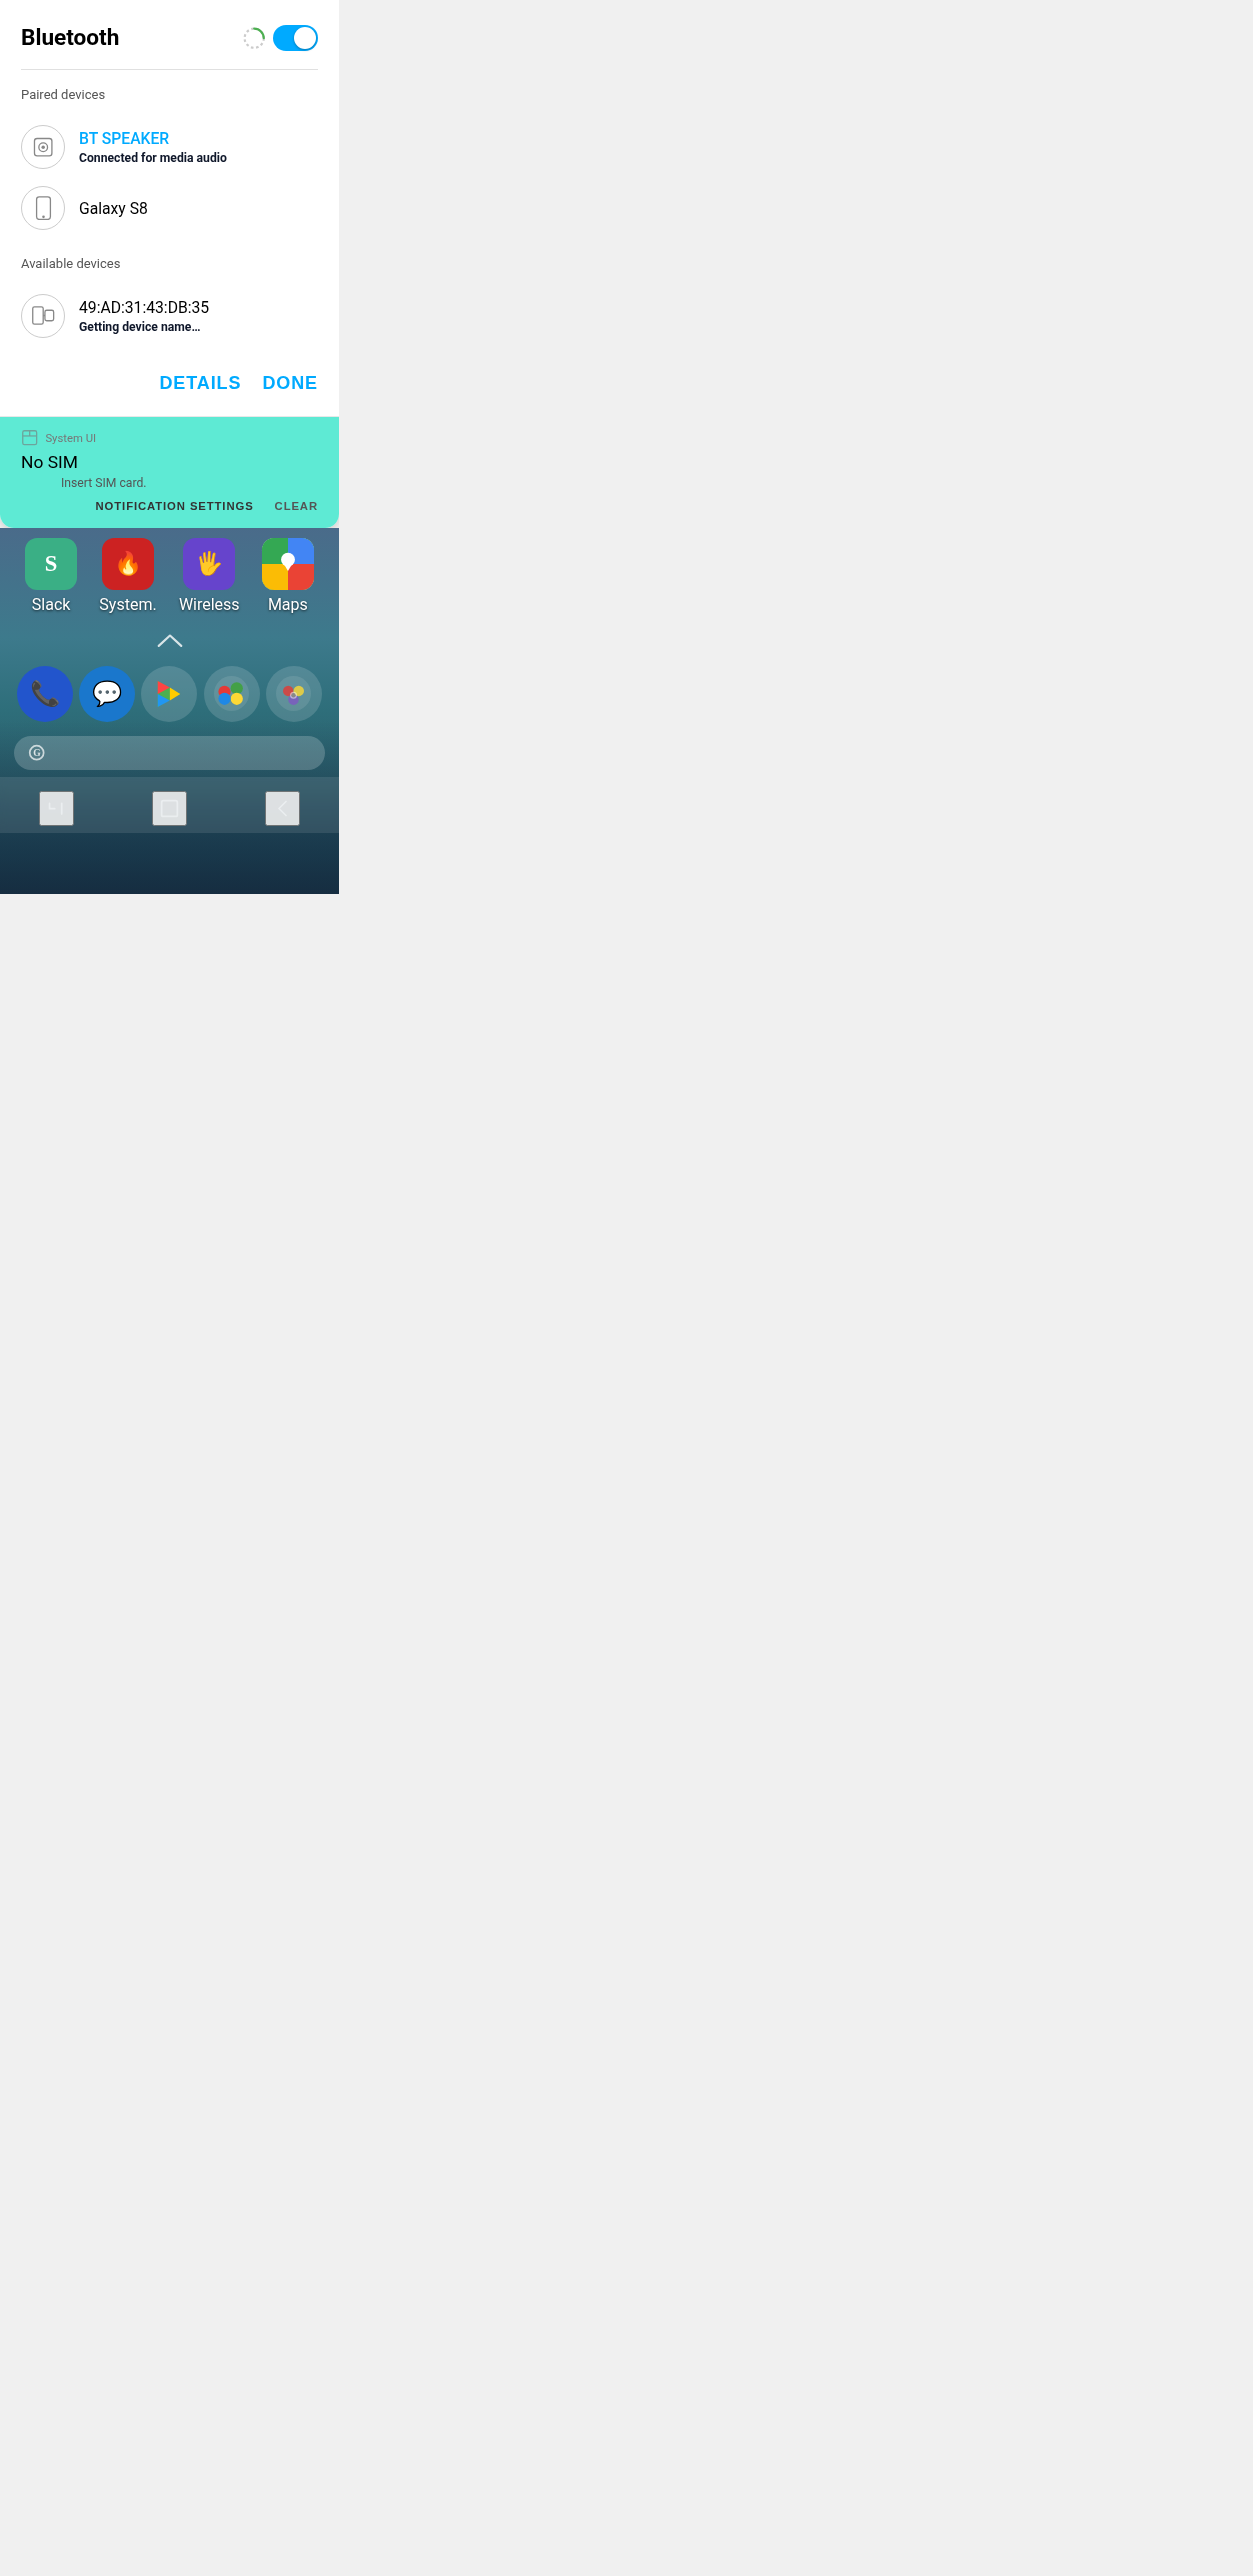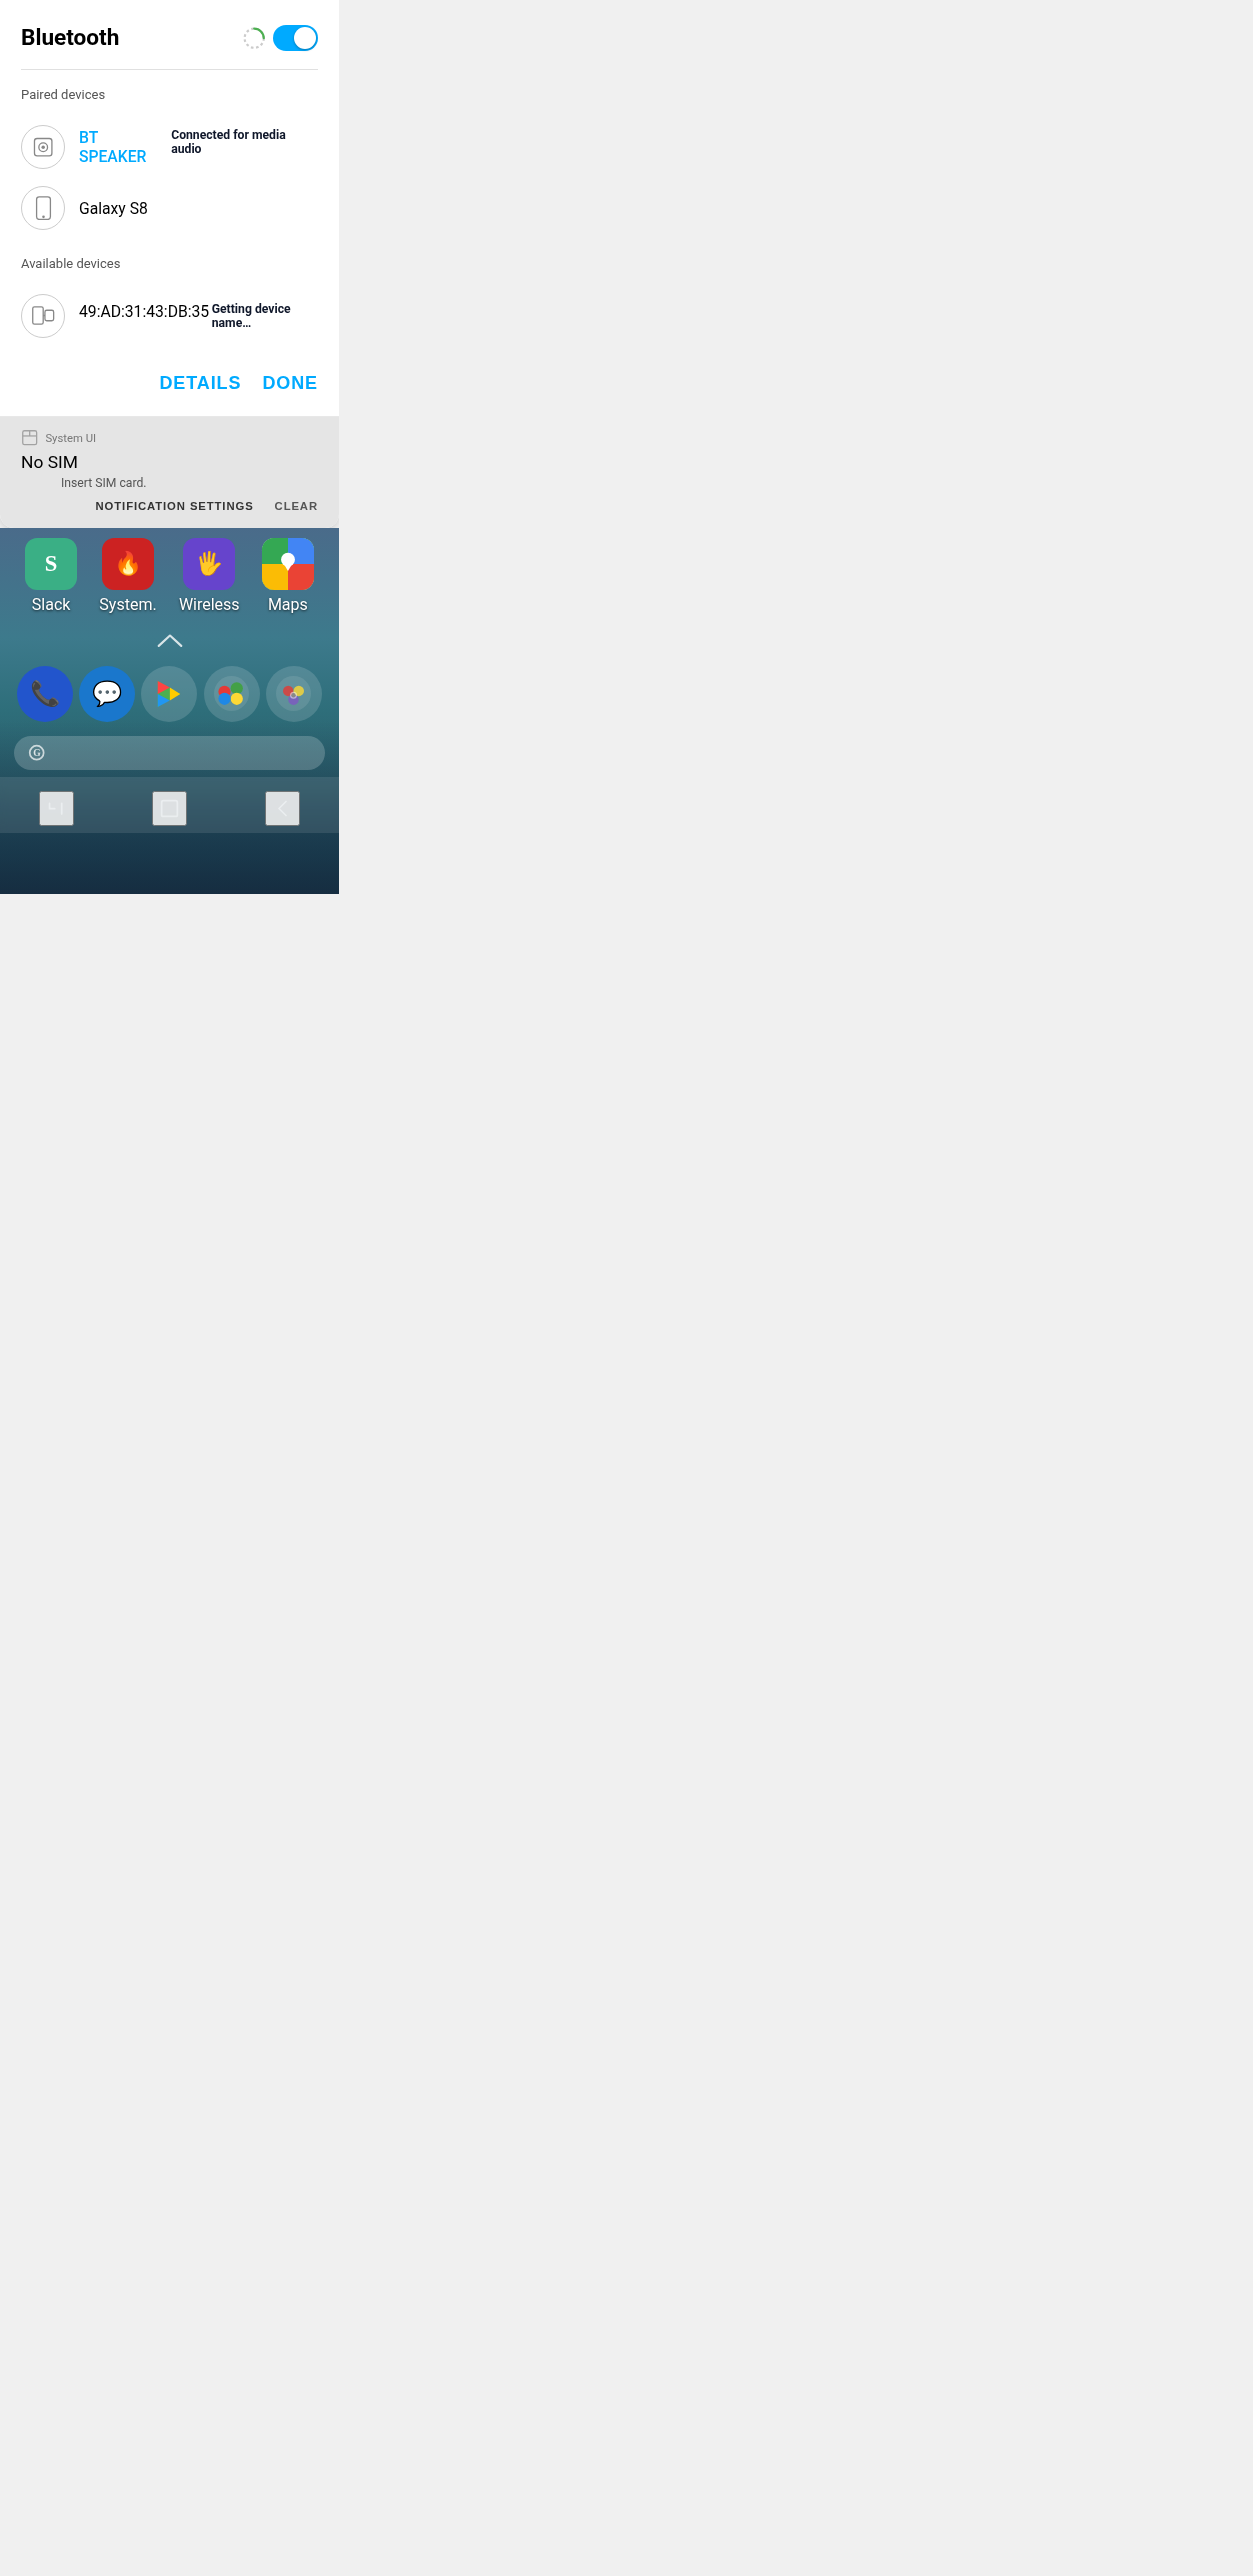--- a/index.html
+++ b/index.html
@@ -113,21 +113,21 @@
       justify-content: center;
       flex-shrink: 0;
     }
 
     .device-icon-circle svg {
       color: #888888;
     }
 
     .device-info {
       display: flex;
-      flex-direction: row;
+      flex-direction: column;
       gap: 2.6px;
     }
 
     .device-name {
       font-size: 15.7px;
       font-weight: 400;
       color: #000000;
     }
 
     .device-name.connected {
@@ -155,21 +155,21 @@
       color: #00aaff;
       letter-spacing: 0.9px;
       cursor: pointer;
       text-transform: uppercase;
       background: none;
       border: none;
     }
 
     
     .system-notification {
-      background: #e5e5e5;
+      background: #5eead4;
       padding: 12.2px 21px 12.2px;
       border-top: 0.9px solid #e8e8e8;
     }
 
     .system-notification-header {
       display: flex;
       align-items: center;
       gap: 7px;
       margin-bottom: 5.2px;
     }

